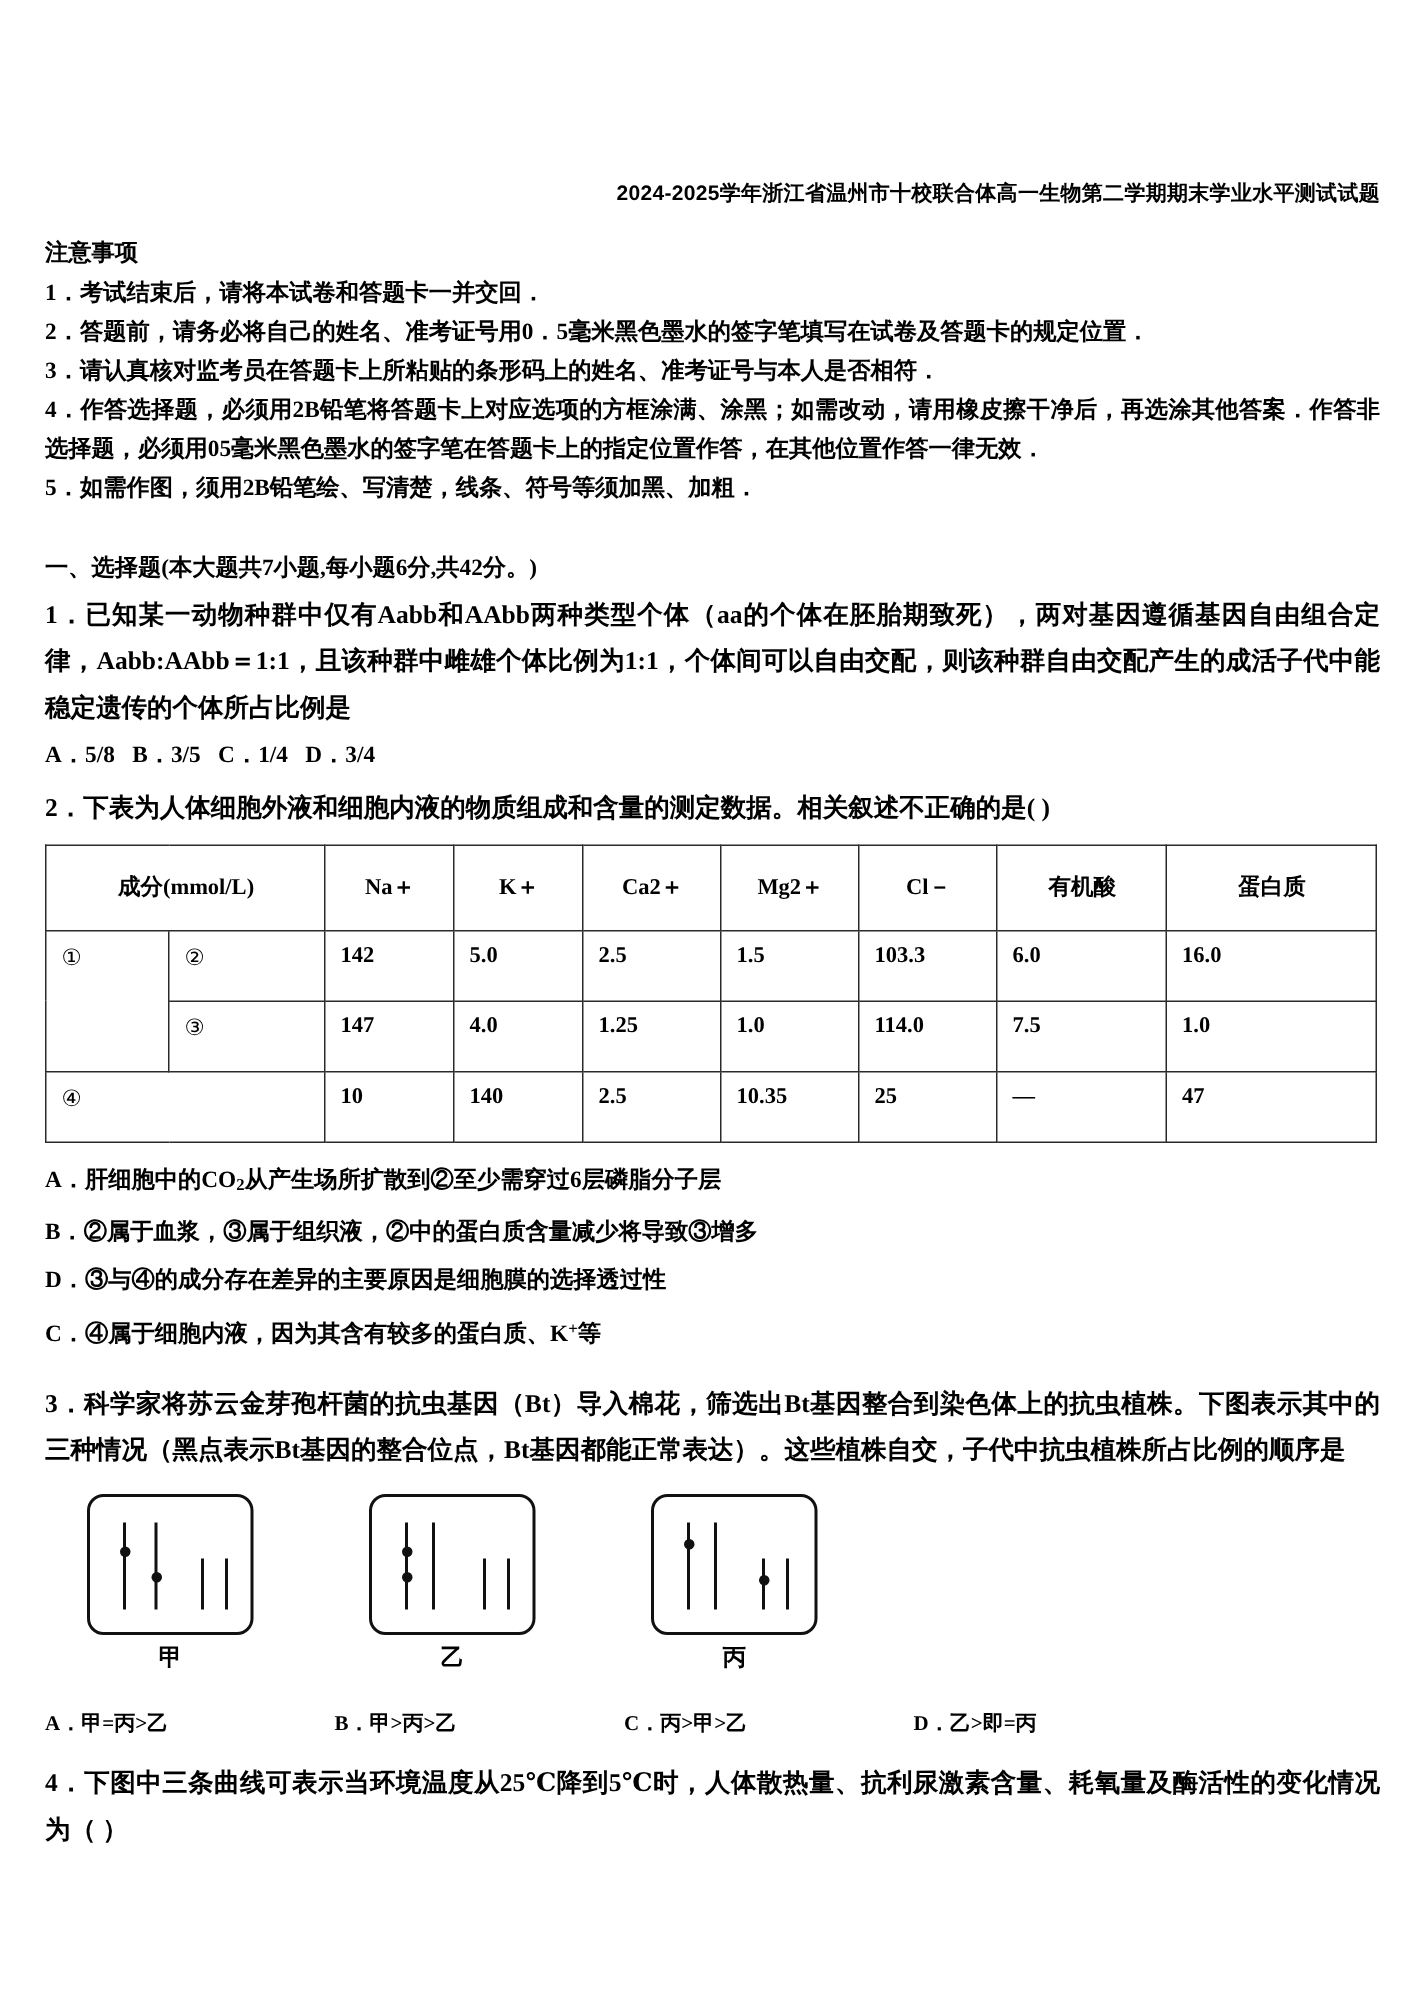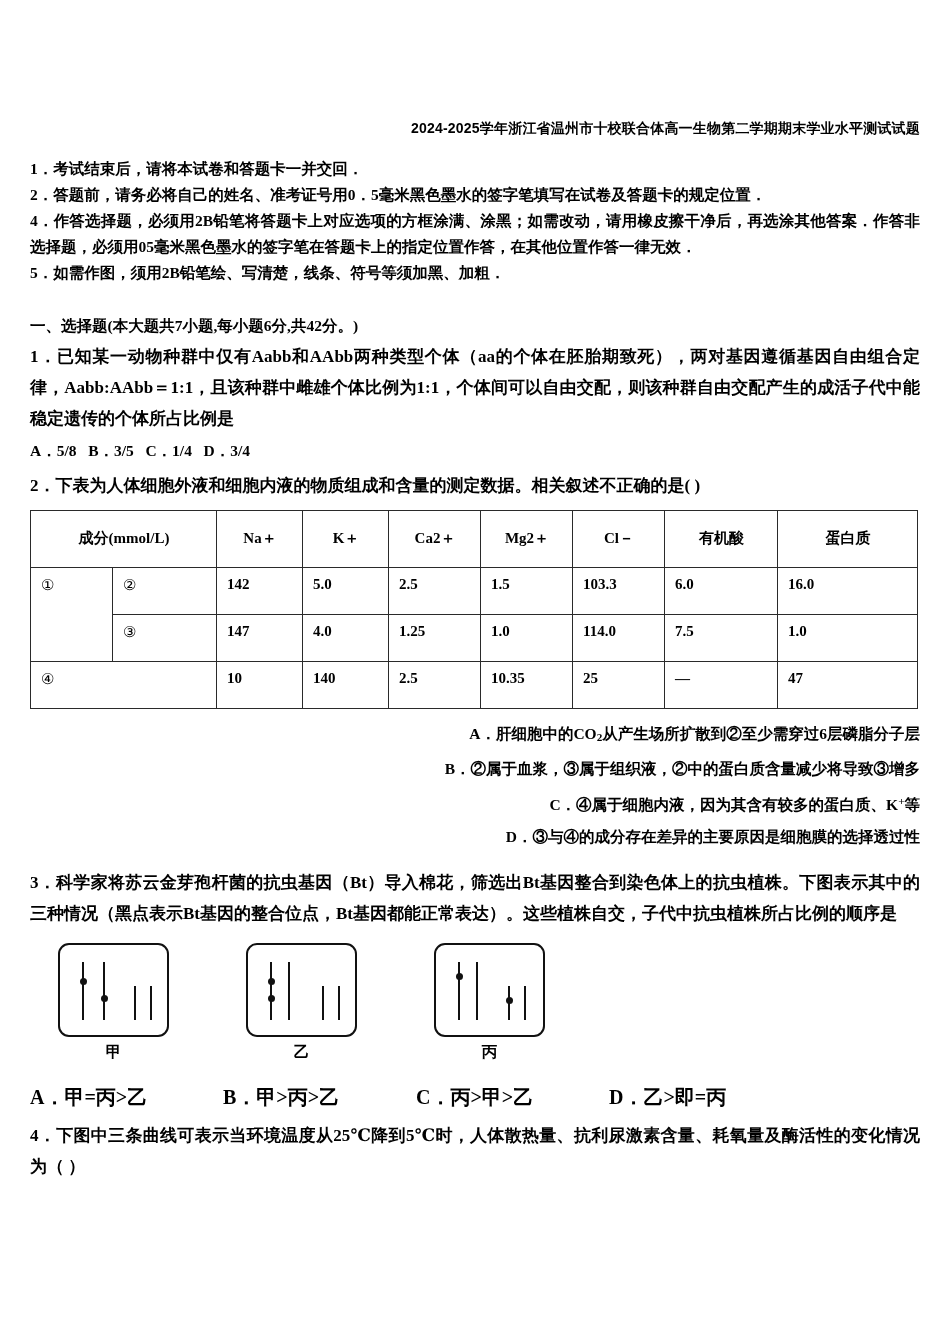--- a/index.html
+++ b/index.html
@@ -75,32 +75,31 @@
     font-size: 15.5px;
     font-weight: bold;
     margin-top: 6px;
     line-height: 22px;
     white-space: pre;
   }
   .opts-stack {
     margin-top: 9px;
     font-size: 15.5px;
     font-weight: bold;
-    text-align: right;
   }
   .opts-stack .opt {
     line-height: 32px;
     white-space: nowrap;
   }
   .opt sub { font-size: 0.72em; vertical-align: -0.22em; }
   .opt sup { font-size: 0.72em; vertical-align: 0.45em; }
 
   .opts-row-q3 {
     margin-top: 12px;
-    font-size: 20px;
+    font-size: 14px;
     font-weight: bold;
     display: flex;
     line-height: 22px;
   }
   .opts-row-q3 .opt { width: 193px; flex: 0 0 auto; white-space: nowrap; }
 
   
   table.data-table {
     margin-top: 12px;
     border-collapse: collapse;
@@ -165,22 +164,24 @@
   }
 </style>
 </head>
 <body>
 
 <div class="page">
 
   <div class="doc-title">2024-2025学年浙江省温州市十校联合体高一生物第二学期期末学业水平测试试题</div>
 
   <div class="notice">
+    <div class="nt-head">注意事项</div>
     <div class="nt-item">1．考试结束后，请将本试卷和答题卡一并交回．</div>
     <div class="nt-item">2．答题前，请务必将自己的姓名、准考证号用0．5毫米黑色墨水的签字笔填写在试卷及答题卡的规定位置．</div>
+    <div class="nt-item">3．请认真核对监考员在答题卡上所粘贴的条形码上的姓名、准考证号与本人是否相符．</div>
     <div class="nt-item">4．作答选择题，必须用2B铅笔将答题卡上对应选项的方框涂满、涂黑；如需改动，请用橡皮擦干净后，再选涂其他答案．作答非选择题，必须用05毫米黑色墨水的签字笔在答题卡上的指定位置作答，在其他位置作答一律无效．</div>
     <div class="nt-item">5．如需作图，须用2B铅笔绘、写清楚，线条、符号等须加黑、加粗．</div>
   </div>
 
   <div class="section-head">一、选择题(本大题共7小题,每小题6分,共42分。)</div>
 
   <div class="q q-1"><span>1．</span><span>已知某一动物种群中仅有Aabb和AAbb两种类型个体（aa的个体在胚胎期致死），两对基因遵循基因自由组合定律，Aabb:AAbb＝1:1，且该种群中雌雄个体比例为1:1，个体间可以自由交配，则该种群自由交配产生的成活子代中能稳定遗传的个体所占比例是</span></div>
   <div class="opts-inline">A．5/8   B．3/5   C．1/4   D．3/4</div>
 
   <div class="q q-2"><span>2．</span><span>下表为人体细胞外液和细胞内液的物质组成和含量的测定数据。相关叙述不正确的是(      )</span></div>
@@ -238,22 +239,22 @@
       <td class="cell-pad-tall">25</td>
       <td class="cell-pad-tall">—</td>
       <td class="cell-pad-tall">47</td>
     </tr>
   </tbody>
     </table>
 
   <div class="opts-stack">
     <div class="opt"><span>A．</span><span>肝细胞中的CO</span><sub>2</sub><span>从产生场所扩散到②至少需穿过6层磷脂分子层</span></div>
     <div class="opt"><span>B．</span><span>②属于血浆，③属于组织液，②中的蛋白质含量减少将导致③增多</span></div>
+    <div class="opt"><span>D．</span><span>③与④的成分存在差异的主要原因是细胞膜的选择透过性</span></div>
     <div class="opt"><span>C．</span><span>④属于细胞内液，因为其含有较多的蛋白质、K</span><sup>+</sup><span>等</span></div>
-    <div class="opt"><span>D．</span><span>③与④的成分存在差异的主要原因是细胞膜的选择透过性</span></div>
   </div>
 
   <div class="q q-3"><span>3．</span><span>科学家将苏云金芽孢杆菌的抗虫基因（Bt）导入棉花，筛选出Bt基因整合到染色体上的抗虫植株。下图表示其中的三种情况（黑点表示Bt基因的整合位点，Bt基因都能正常表达）。这些植株自交，子代中抗虫植株所占比例的顺序是</span></div>
 
   <div class="figure">
 
     <div class="chrom-box" style="left:28px;">
       <span class="bar" style="left:22px; top:17px; height:58px;"></span>
       <span class="dot" style="left:19.5px; top:33px;"></span>
       <span class="bar" style="left:43px; top:17px; height:58px;"></span>

